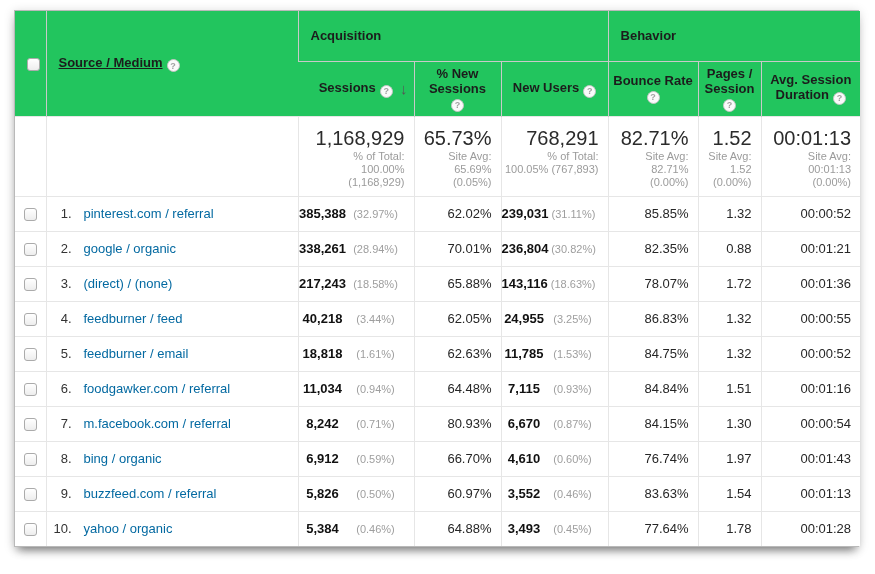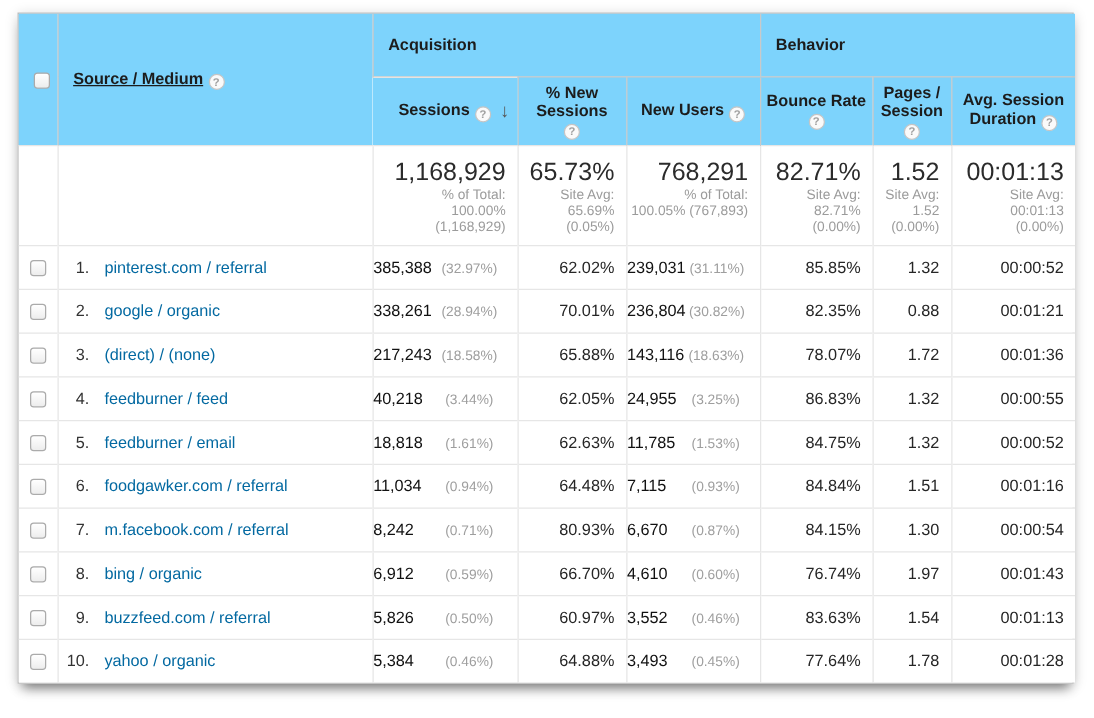--- a/index.html
+++ b/index.html
@@ -9,21 +9,21 @@
   .table-wrap {
     position:absolute; left:14px; top:10px; width:845px;
     border:1px solid #b9b9b9;
     box-shadow: 0 2px 10px rgba(0,0,0,0.18), 0 7px 9px -4px rgba(0,0,0,0.45);
     background:#fff;
   }
   table { border-collapse:collapse; table-layout:fixed; width:100%; }
 
   
   thead th {
-    background:#7dd3fc; font-size:13px; font-weight:bold; color:#1c1c1c;
+    background:#22c55e; font-size:13px; font-weight:bold; color:#1c1c1c;
     vertical-align:middle; border-left:1px solid #c9c9c9;
   }
   thead th:first-child { border-left:none; }
   tr.group-row th { height:50px; text-align:left; padding-left:12px; }
   tr.group-row th.spacer { border-bottom:none; }
   tr.group-row th.group { border-bottom:1px solid #c9c9c9; }
   tr.metric-row th { height:54px; text-align:center; padding:4px 4px; line-height:15px; }
   th.src-head { text-align:left; padding-left:24px;text-decoration:underline; }
   th.sessions-head { position:relative; }
 
@@ -51,21 +51,21 @@
   .cb-cell { text-align:center; }
   .checkbox {
     display:inline-block; width:13px; height:13px; border-radius:3px;
     border:1px solid #ababab; background:linear-gradient(#ffffff,#ededed);
     vertical-align:middle;
   }
   .src-cell { padding-left:0; }
   .rank { display:inline-block; width:25px; text-align:right; margin-right:12px; color:#333; }
   .src-link { color:#0369a1; text-decoration:none; cursor:pointer; }
   .num-flex { display:flex; align-items:baseline; padding-right:9px; }
-  .num-flex .bold-num { flex:1; text-align:left; font-weight:normal; color:#111; }
+  .num-flex .bold-num { flex:1; text-align:center; font-weight:bold; color:#111; }
   .num-flex .pct { width:58px; text-align:center; color:#9e9e9e; font-size:11px; }
   .num-flex .pct2 { width:52px; }
   .r-cell { text-align:right; padding-right:9px; }
 </style>
 </head>
 <body>
 
 <div class="table-wrap">
 <table>
   <colgroup>

